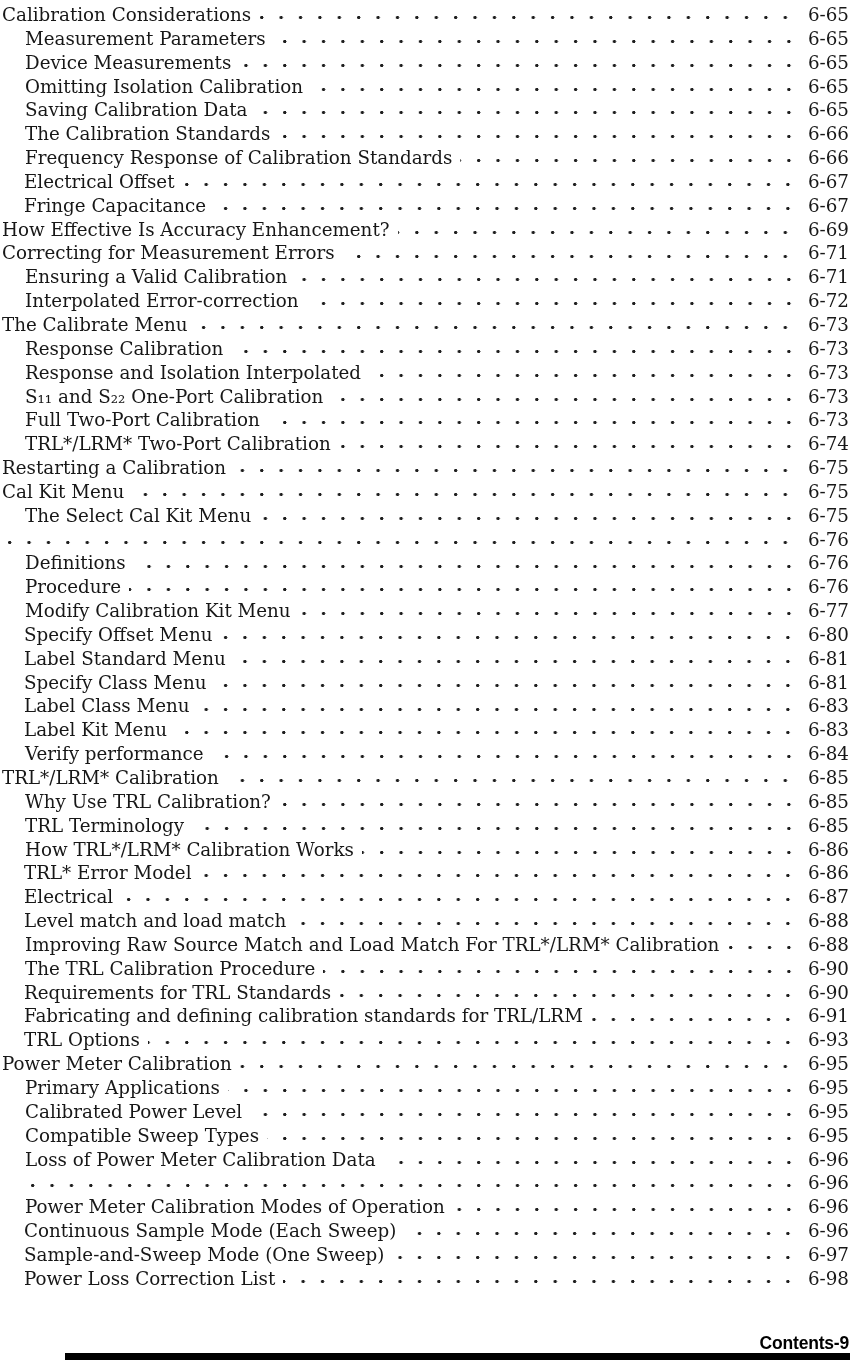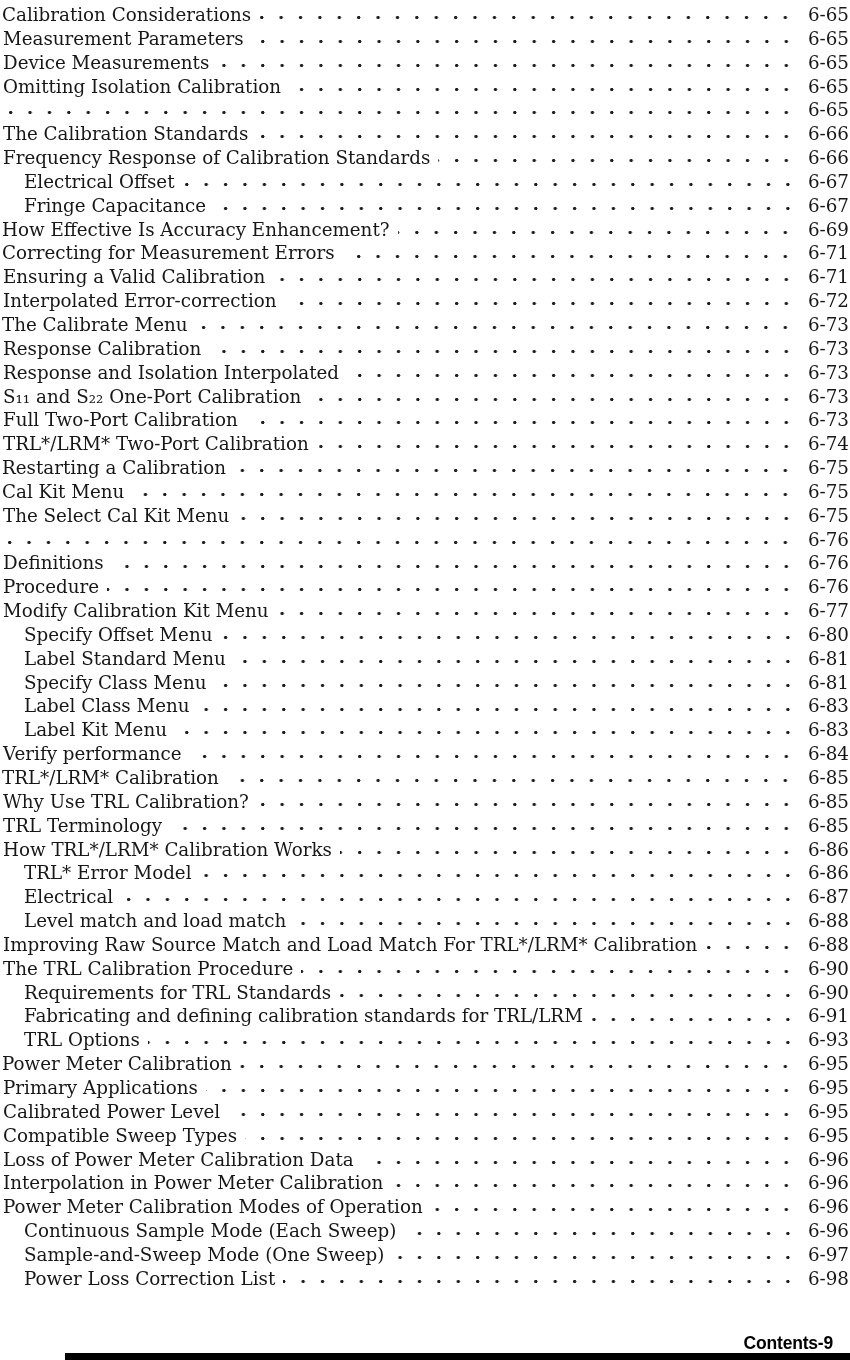--- a/index.html
+++ b/index.html
@@ -36,26 +36,26 @@
     white-space: nowrap;
   }
   .toc-page {
     background: #ffffff;
     padding-left: 13px;
     margin-left: auto;
     min-width: 42px;
     text-align: right;
     white-space: nowrap;
   }
-  .lvl-1 { margin-left: 1px; align-items: center; }
+  .lvl-1 { margin-left: 23px; align-items: center; }
   .lvl-2 { margin-left: 22px; }
   .footer {
     position: absolute;
     top: 1333px;
-    right: 17px;
+    right: 1px;
     font-family: "Liberation Sans", sans-serif;
     font-weight: 700;
     font-size: 17.5px;
     letter-spacing: -0.2px;
     color: #000000;
   }
   .bottom-bar {
     position: absolute;
     left: 65px;
     right: 0;
@@ -83,20 +83,21 @@
     <span class="toc-title">Device Measurements</span>
     <span class="toc-page">6-65</span>
   </div>
 
   <div class="toc-row lvl-1">
     <span class="toc-title">Omitting Isolation Calibration</span>
     <span class="toc-page">6-65</span>
   </div>
 
   <div class="toc-row lvl-1">
+    <span class="toc-title">Saving Calibration Data</span>
     <span class="toc-page">6-65</span>
   </div>
 
   <div class="toc-row lvl-1">
     <span class="toc-title">The Calibration Standards</span>
     <span class="toc-page">6-66</span>
   </div>
 
   <div class="toc-row lvl-1">
     <span class="toc-title">Frequency Response of Calibration Standards</span>
@@ -307,21 +308,20 @@
     <span class="toc-title">Compatible Sweep Types</span>
     <span class="toc-page">6-95</span>
   </div>
 
   <div class="toc-row lvl-1">
     <span class="toc-title">Loss of Power Meter Calibration Data</span>
     <span class="toc-page">6-96</span>
   </div>
 
   <div class="toc-row lvl-1">
-    <span class="toc-title">Interpolation in Power Meter Calibration</span>
     <span class="toc-page">6-96</span>
   </div>
 
   <div class="toc-row lvl-1">
     <span class="toc-title">Power Meter Calibration Modes of Operation</span>
     <span class="toc-page">6-96</span>
   </div>
 
   <div class="toc-row lvl-2">
     <span class="toc-title">Continuous Sample Mode (Each Sweep)</span>

